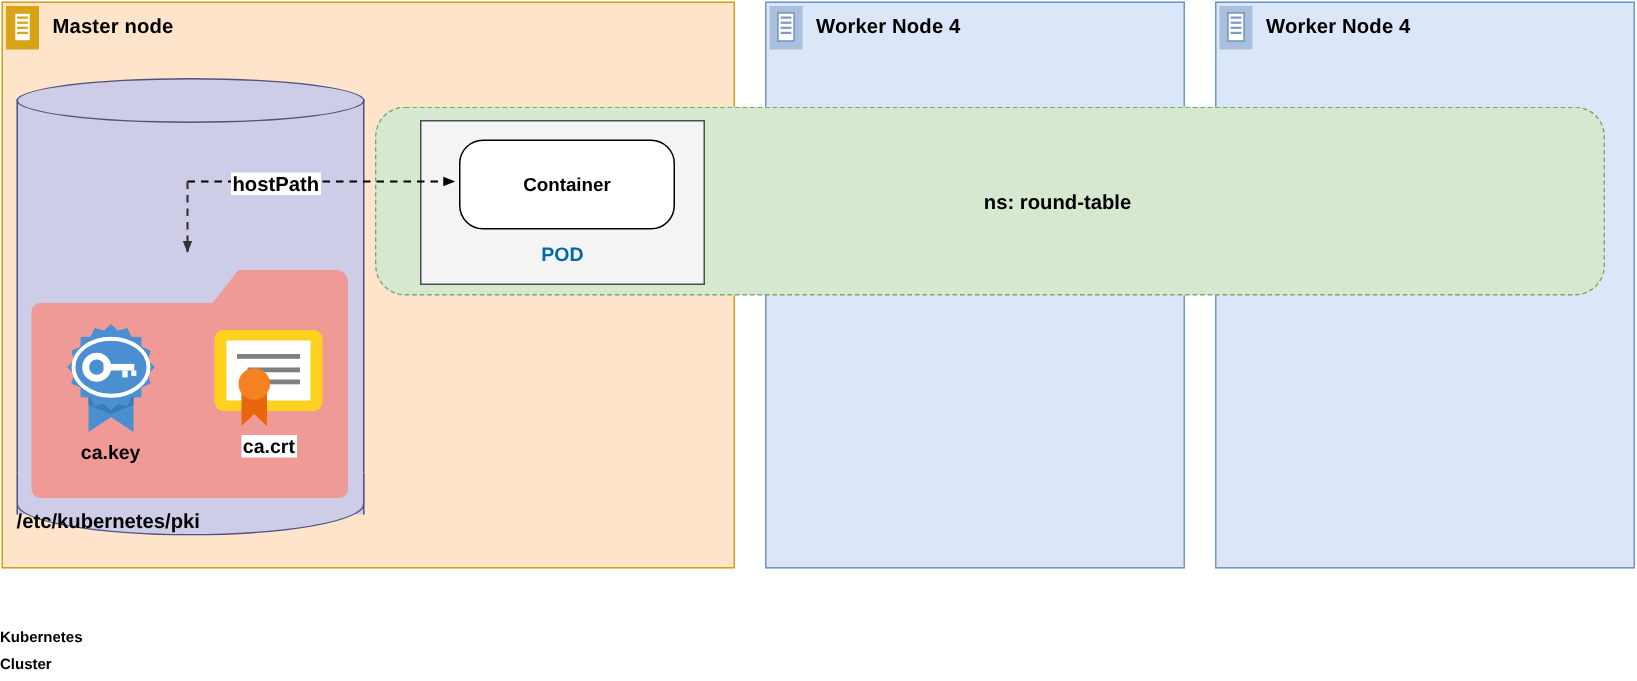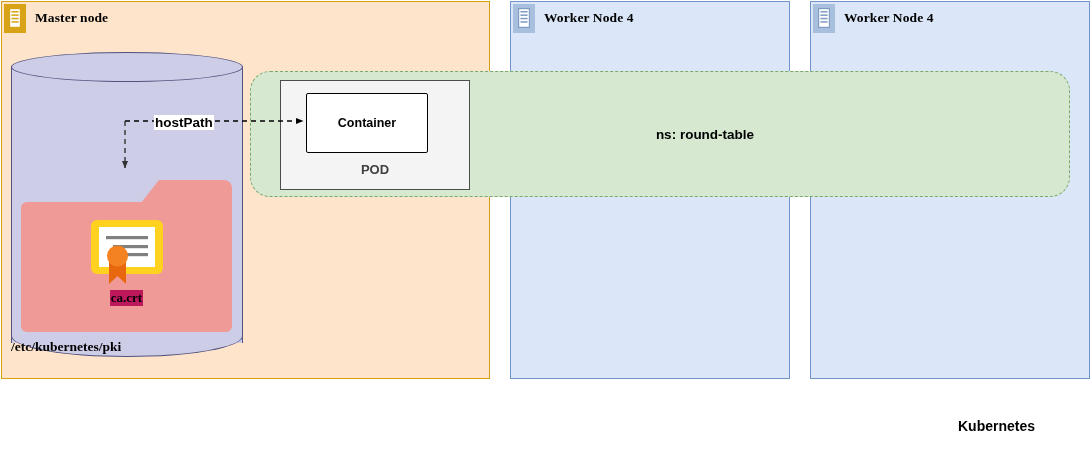--- a/index.html
+++ b/index.html
@@ -17,21 +17,20 @@
 
   .canvas {
     position: absolute;
     inset: 0;
   }
 
   
   .node-panel {
     position: absolute;
     box-sizing: border-box;
-    font-family: Liberation Serif, serif;
   }
   .node-master {
     left: 1px;
     top: 1px;
     width: 489px;
     height: 378px;
     background: #fde4cb;
     border: 1px solid #d6a013;
   }
   .node-worker {
@@ -184,21 +183,21 @@
     width: 92px;
   }
   .file-caption {
     font-size: 13px;
     font-weight: bold;
     color: #000;
     margin-top: 4px;
     white-space: nowrap;
   }
   .file-caption.boxed {
-    background: #be185d;
+    background: #ffffff;
     padding: 0 1px;
   }
   .key-svg { margin-top: 0; }
   .crt-svg { margin-top: 4px; }
 
   
   .ns-band {
     position: absolute;
     left: 250px;
     top: 71px;
@@ -235,43 +234,43 @@
     height: 110px;
     box-sizing: border-box;
     background: #f4f4f4;
     border: 1.4px solid #4d4d4d;
     z-index: 7;
   }
   .container-box {
     position: absolute;
     left: 25px;
     top: 12px;
-    width: 122px;
+    width: 144px;
     height: 60px;
     box-sizing: border-box;
     background: #ffffff;
     border: 1.4px solid #000000;
-    border-radius: 2px;
+    border-radius: 16px;
     display: flex;
     align-items: center;
     justify-content: center;
     font-size: 12.5px;
     font-weight: bold;
     color: #000;
     text-align: right;
   }
   .pod-caption {
     position: absolute;
     left: 0;
     bottom: 12px;
     width: 100%;
     text-align: center;
     font-size: 13px;
     font-weight: bold;
-    color: #404040;
+    color: #0369a1;
   }
 
   
   .connector-svg {
     position: absolute;
     left: 0;
     top: 0;
     width: 1091px;
     height: 454px;
     z-index: 8;
@@ -289,22 +288,22 @@
     z-index: 9;
     white-space: nowrap;
   }
 
   
   .cluster-caption {
     position: absolute;
     left: 0;
     top: 417px;
     width: 1035px;
-    text-align: right;
-    font-size: 14px;
+    text-align: left;
+    font-size: 10px;
     font-weight: bold;
     line-height: 18px;
     color: #000;
     z-index: 3;
   }
 </style>
 </head>
 <body>
 
 <div class="canvas">
@@ -326,20 +325,39 @@
     <div class="cylinder">
       <div class="cyl-body"></div>
       <div class="cyl-bottom"></div>
       <div class="cyl-top"></div>
 
       <div class="folder">
         <div class="folder-tab"></div>
         <div class="folder-body"></div>
         <div class="folder-items">
 
+          <div class="file-item">
+            <svg class="key-svg" width="74" height="76" viewBox="0 0 74 76" aria-hidden="true">
+              <path d="M22 48 L22 74 L37 64 L52 74 L52 48 Z" fill="#4a90d0"></path>
+              <path d="M22 48 L22 56 L37 62 L52 56 L52 48 Z" fill="#3a7cb8"></path>
+              <path d="M37 2
+                       L41.6 6.4 L47.9 4.6 L50.6 10.5 L57.2 10.6 L57.4 17.2 L63.4 19.8
+                       L61.7 26.1 L66.2 30.8 L61.7 35.4 L63.4 41.7 L57.4 44.3 L57.2 50.9
+                       L50.6 51.0 L47.9 56.9 L41.6 55.2 L37 59.6 L32.4 55.2 L26.1 56.9
+                       L23.4 51.0 L16.8 50.9 L16.6 44.3 L10.6 41.7 L12.3 35.4 L7.8 30.8
+                       L12.3 26.1 L10.6 19.8 L16.6 17.2 L16.8 10.6 L23.4 10.5 L26.1 4.6
+                       L32.4 6.4 Z" fill="#4a90d0"></path>
+              <ellipse cx="37" cy="30.8" rx="25" ry="19" fill="#4a90d0" stroke="#ffffff" stroke-width="2.6"></ellipse>
+              <circle cx="27.5" cy="30.8" r="7.4" fill="none" stroke="#ffffff" stroke-width="4.6"></circle>
+              <rect x="32" y="28.6" width="20.5" height="4.4" fill="#ffffff"></rect>
+              <rect x="44.5" y="33" width="3.6" height="4.6" fill="#ffffff"></rect>
+              <rect x="50.5" y="33" width="3.4" height="3.6" fill="#ffffff"></rect>
+            </svg>
+            <div class="file-caption">ca.key</div>
+          </div>
 
           <div class="file-item">
             <svg class="crt-svg" width="76" height="68" viewBox="0 0 76 68" aria-hidden="true">
               <rect x="2" y="2" width="72" height="54" rx="6" fill="#ffd21f"></rect>
               <rect x="10" y="9" width="56" height="40" fill="#ffffff"></rect>
               <rect x="17" y="18" width="42" height="3.2" fill="#808080"></rect>
               <rect x="24" y="27" width="35" height="3.2" fill="#808080"></rect>
               <rect x="24" y="35" width="35" height="3.2" fill="#808080"></rect>
               <path d="M20 38 L20 66 L28.5 58 L37 66 L37 38 Z" fill="#e8670c"></path>
               <circle cx="28.5" cy="38" r="10.5" fill="#f58220"></circle>
@@ -404,15 +422,16 @@
     </defs>
 
     <path d="M125,121 L303,121" fill="none" stroke="#000000" stroke-width="1.4" stroke-dasharray="5,4" marker-end="url(#arrowend)"></path>
 
     <path d="M125,121 L125,168" fill="none" stroke="#333333" stroke-width="1.4" stroke-dasharray="5,4" marker-end="url(#arrowdown)"></path>
   </svg>
   <div class="hostpath-label">hostPath</div>
 
   <div class="cluster-caption">
     <div>Kubernetes</div>
+    <div>Cluster</div>
   </div>
 
 </div>
 
 </body></html>

